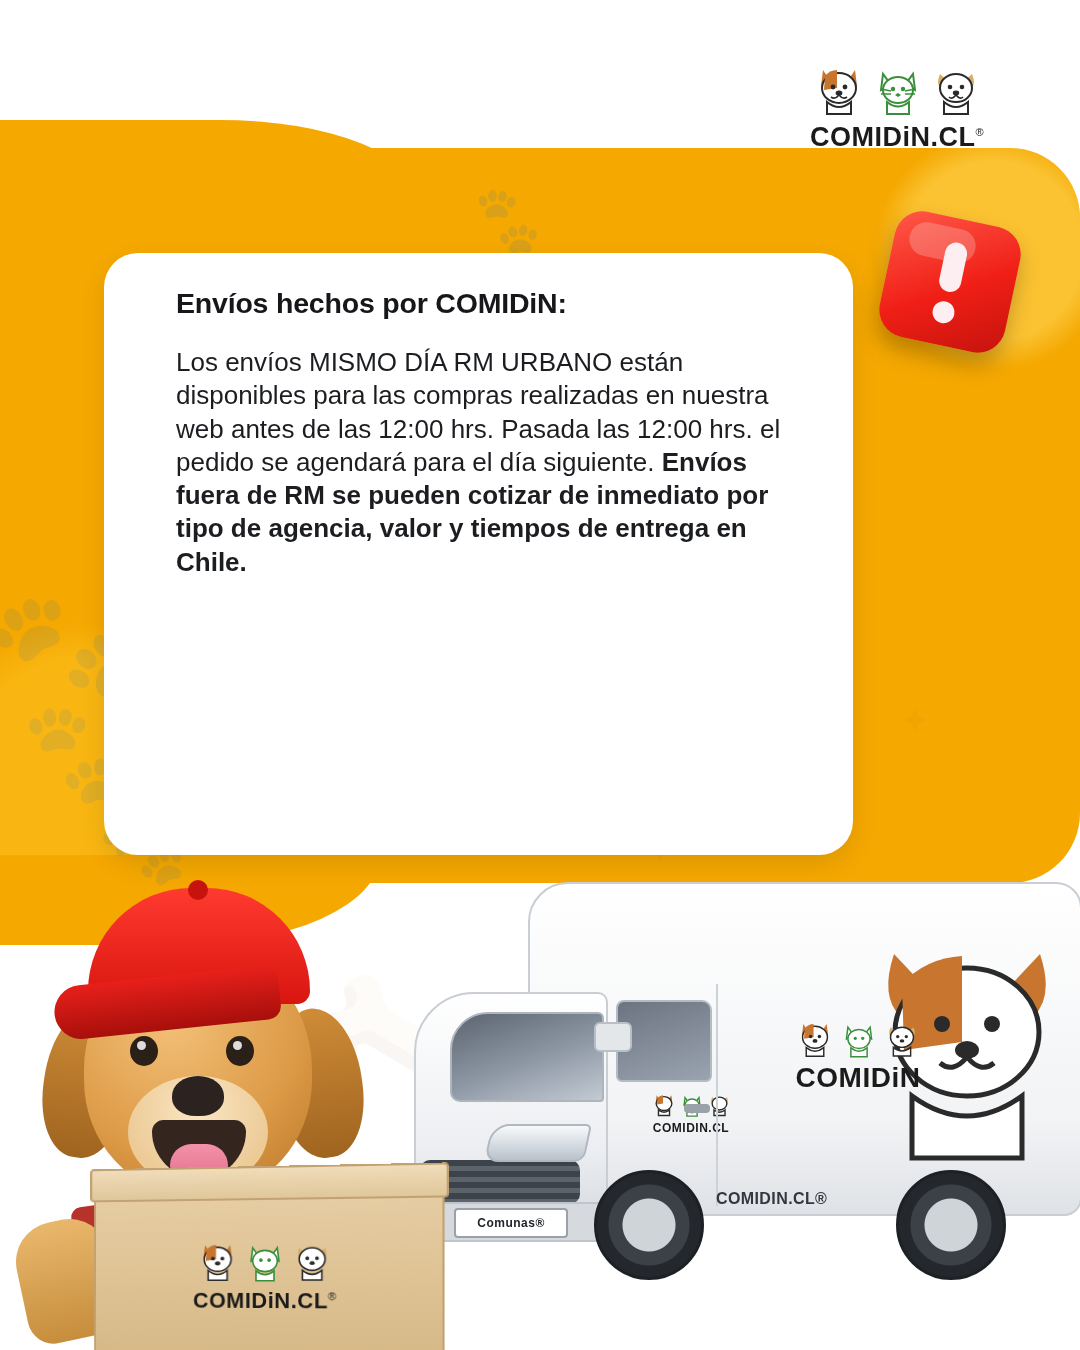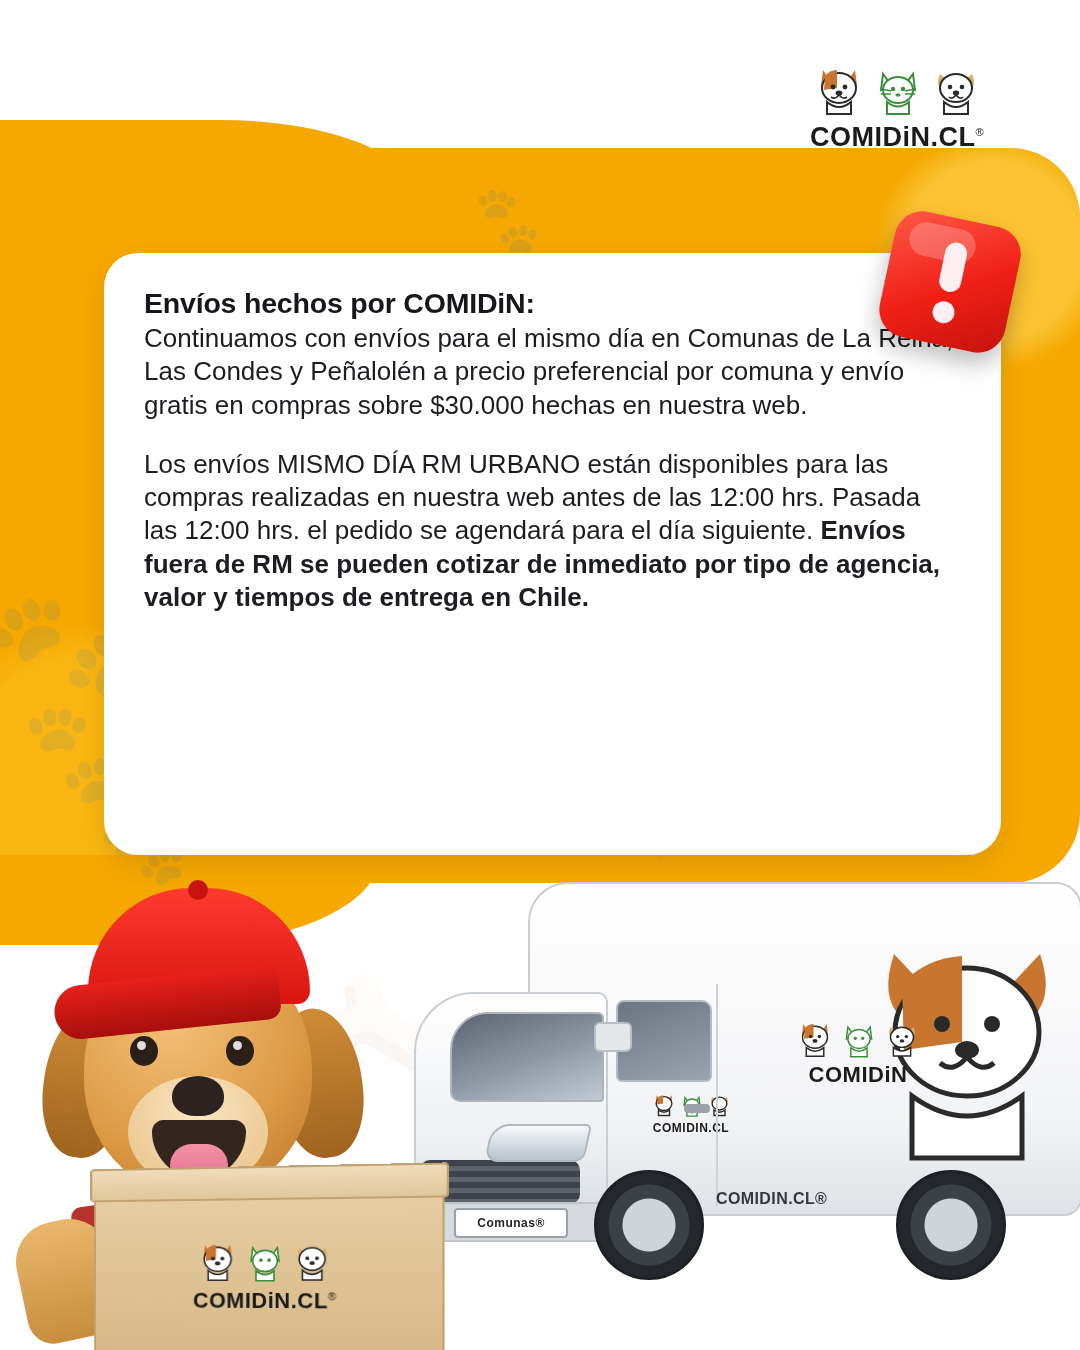--- a/index.html
+++ b/index.html
@@ -121,26 +121,26 @@
     font-size: 11px;
     vertical-align: super;
     font-weight: normal;
   }
 
   
   .card {
     position: absolute;
     left: 104px;
     top: 253px;
-    width: 897px;
+    width: 749px;
     height: 602px;
     background: #ffffff;
     border-radius: 34px;
     box-shadow: 0 10px 26px rgba(0,0,0,.10);
-    padding: 34px 44px 0 40px;
+    padding: 34px 44px 0 72px;
     box-sizing: border-box;
   }
   .sec { margin-bottom: 26px; }
   .sec:last-child { margin-bottom: 0; }
   .sec h2 {
     margin: 0 0 2px 0;
     font-size: 28.5px;
     font-weight: bold;
     color: #15171a;
     letter-spacing: -0.2px;
@@ -322,21 +322,21 @@
     display: flex; align-items: center; justify-content: center;
     color: #22262b;
   }
   .van-logo {
     position: absolute;
     left: 360px; top: 140px;
     width: 200px;
     text-align: center;
   }
   .van-logo .brand-pets { height: 48px; gap: 8px; }
-  .van-logo .brand-name { font-size: 22px; margin-top: 2px; }
+  .van-logo .brand-name { font-size: 28px; margin-top: 2px; }
   .van-small-logo {
     position: absolute;
     left: 228px; top: 216px;
     width: 130px;
     text-align: center;
   }
   .van-small-logo .brand-pets { height: 30px; gap: 5px; }
   .van-small-logo .brand-name { font-size: 12px; margin-top: 1px; }
   .van-url {
     position: absolute;
@@ -557,21 +557,20 @@
       <div class="brand-name">
         <span>COMIDiN.CL</span><span class="reg">®</span>
       </div>
     </div>
   </div>
 
   <div class="card">
 
     <div class="sec">
       <h2>Envíos hechos por COMIDiN:</h2>
-      <p>Continuamos con envíos para el mismo día en Comunas de La Reina, Las Condes y Peñalolén a precio preferencial por comuna y envío gratis en compras sobre $30.000 hechas en nuestra web.</p>
     </div>
 
     <div class="sec">
       <p><span>Los envíos MISMO DÍA RM URBANO están disponibles para las compras realizadas en nuestra web antes de las 12:00 hrs. Pasada las 12:00 hrs. el pedido se agendará para el día siguiente. </span><span class="bold">Envíos fuera de RM se pueden cotizar de inmediato por tipo de agencia, valor y tiempos de entrega en Chile.</span></p>
     </div>
 
     <div class="sec">
     </div>
   </div>
 

